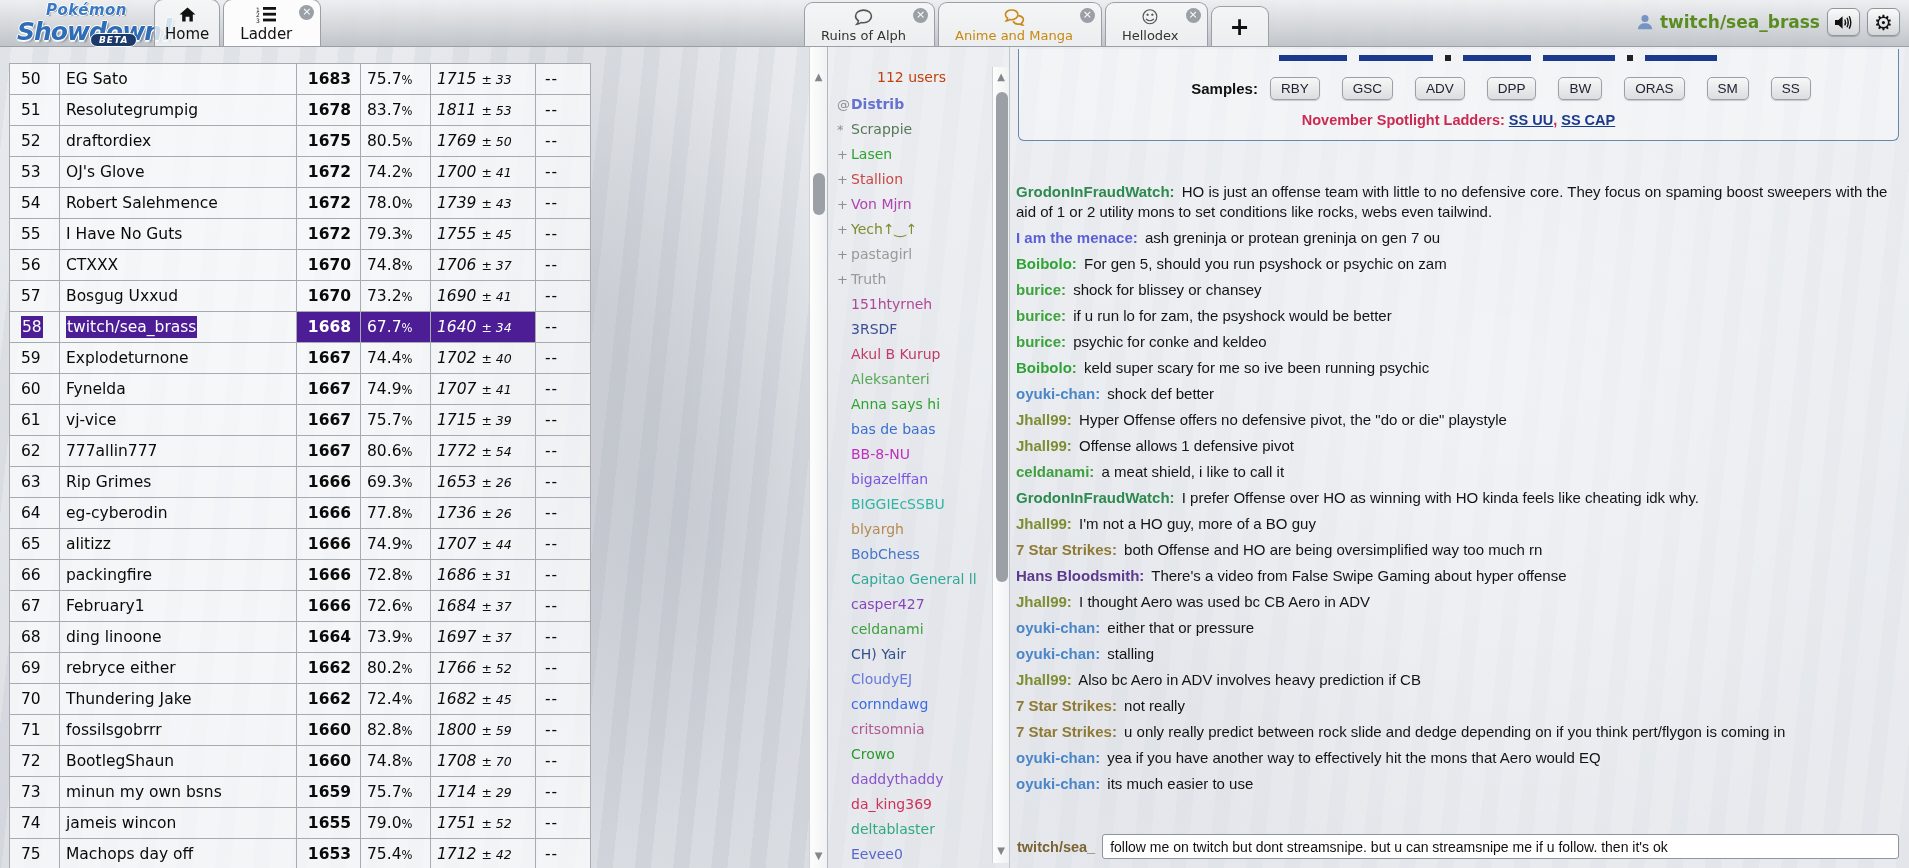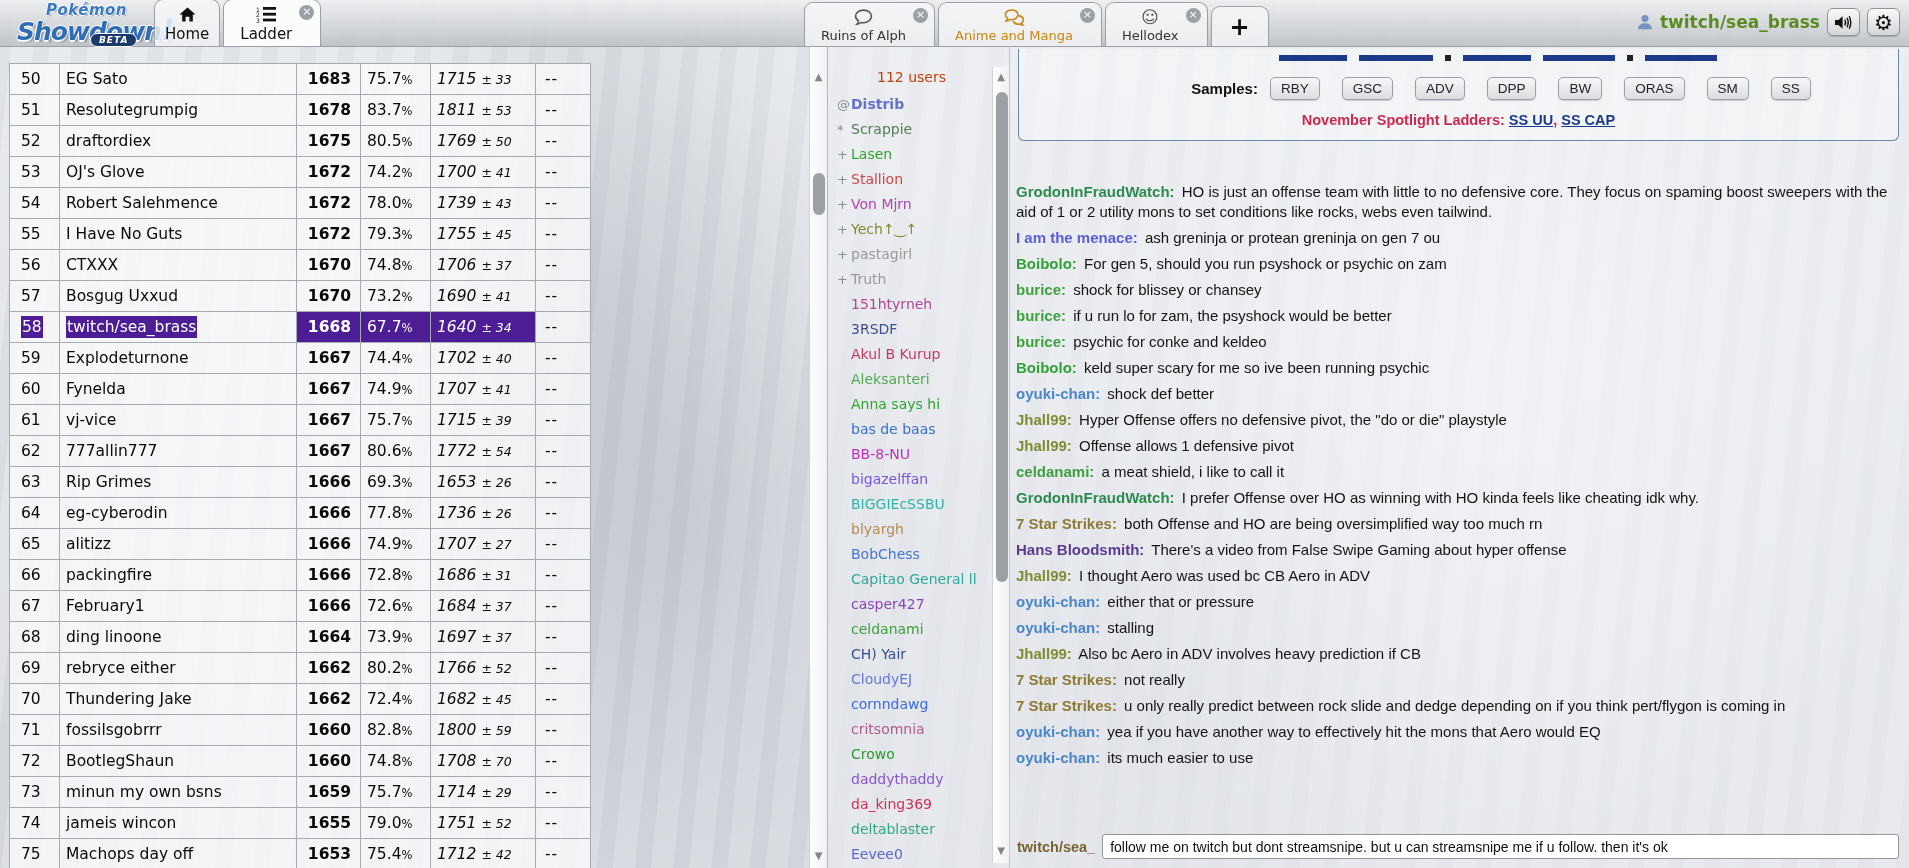--- a/index.html
+++ b/index.html
@@ -335,21 +335,21 @@
             <td class="c-elo">1666</td>
             <td class="c-gxe"><span>77.8</span><span class="pct">%</span></td>
             <td class="c-glicko"><span>1736 </span><span class="gdev">± 26</span></td>
             <td class="c-coil">--</td>
           </tr>
           <tr>
             <td class="c-rank"><span>65</span></td>
             <td class="c-name"><span>alitizz</span></td>
             <td class="c-elo">1666</td>
             <td class="c-gxe"><span>74.9</span><span class="pct">%</span></td>
-            <td class="c-glicko"><span>1707 </span><span class="gdev">± 27</span></td>
+            <td class="c-glicko"><span>1707 </span><span class="gdev">± 44</span></td>
             <td class="c-coil">--</td>
           </tr>
           <tr>
             <td class="c-rank"><span>66</span></td>
             <td class="c-name"><span>packingfire</span></td>
             <td class="c-elo">1666</td>
             <td class="c-gxe"><span>72.8</span><span class="pct">%</span></td>
             <td class="c-glicko"><span>1686 </span><span class="gdev">± 31</span></td>
             <td class="c-coil">--</td>
           </tr>
@@ -516,20 +516,21 @@
             <div class="msg"><strong class="uname" style="color: rgb(47, 163, 54);">Boibolo:</strong><span class="mtext"> For gen 5, should you run psyshock or psychic on zam</span></div>
             <div class="msg"><strong class="uname" style="color: rgb(61, 163, 61);">burice:</strong><span class="mtext"> shock for blissey or chansey</span></div>
             <div class="msg"><strong class="uname" style="color: rgb(61, 163, 61);">burice:</strong><span class="mtext"> if u run lo for zam,  the psyshock would be better</span></div>
             <div class="msg"><strong class="uname" style="color: rgb(61, 163, 61);">burice:</strong><span class="mtext"> psychic for conke and keldeo</span></div>
             <div class="msg"><strong class="uname" style="color: rgb(47, 163, 54);">Boibolo:</strong><span class="mtext"> keld super scary for me so ive been running psychic</span></div>
             <div class="msg"><strong class="uname" style="color: rgb(74, 134, 200);">oyuki-chan:</strong><span class="mtext"> shock def better</span></div>
             <div class="msg"><strong class="uname" style="color: rgb(125, 141, 50);">Jhall99:</strong><span class="mtext"> Hyper Offense offers no defensive pivot, the "do or die" playstyle</span></div>
             <div class="msg"><strong class="uname" style="color: rgb(125, 141, 50);">Jhall99:</strong><span class="mtext"> Offense allows 1 defensive pivot</span></div>
             <div class="msg"><strong class="uname" style="color: rgb(63, 160, 63);">celdanami:</strong><span class="mtext"> a meat shield, i like to call it</span></div>
             <div class="msg"><strong class="uname" style="color: rgb(45, 138, 78);">GrodonInFraudWatch:</strong><span class="mtext"> I prefer Offense over HO as winning with HO kinda feels like cheating idk why.</span></div>
+            <div class="msg"><strong class="uname" style="color: rgb(125, 141, 50);">Jhall99:</strong><span class="mtext"> I'm not a HO guy, more of a BO guy</span></div>
             <div class="msg"><strong class="uname" style="color: rgb(143, 122, 51);">7 Star Strikes:</strong><span class="mtext"> both Offense and HO are being oversimplified way too much rn</span></div>
             <div class="msg"><strong class="uname" style="color: rgb(93, 58, 143);">Hans Bloodsmith:</strong><span class="mtext"> There's a video from False Swipe Gaming about hyper offense</span></div>
             <div class="msg"><strong class="uname" style="color: rgb(125, 141, 50);">Jhall99:</strong><span class="mtext"> I thought Aero was used bc CB Aero in ADV</span></div>
             <div class="msg"><strong class="uname" style="color: rgb(74, 134, 200);">oyuki-chan:</strong><span class="mtext"> either that or pressure</span></div>
             <div class="msg"><strong class="uname" style="color: rgb(74, 134, 200);">oyuki-chan:</strong><span class="mtext"> stalling</span></div>
             <div class="msg"><strong class="uname" style="color: rgb(125, 141, 50);">Jhall99:</strong><span class="mtext"> Also bc Aero in ADV involves heavy prediction if CB</span></div>
             <div class="msg"><strong class="uname" style="color: rgb(143, 122, 51);">7 Star Strikes:</strong><span class="mtext"> not really</span></div>
             <div class="msg"><strong class="uname" style="color: rgb(143, 122, 51);">7 Star Strikes:</strong><span class="mtext"> u only really predict between rock slide and dedge depending on if you think pert/flygon is coming in</span></div>
             <div class="msg"><strong class="uname" style="color: rgb(74, 134, 200);">oyuki-chan:</strong><span class="mtext"> yea if you have another way to effectively hit the mons that Aero would EQ</span></div>
             <div class="msg"><strong class="uname" style="color: rgb(74, 134, 200);">oyuki-chan:</strong><span class="mtext"> its much easier to use</span></div>

